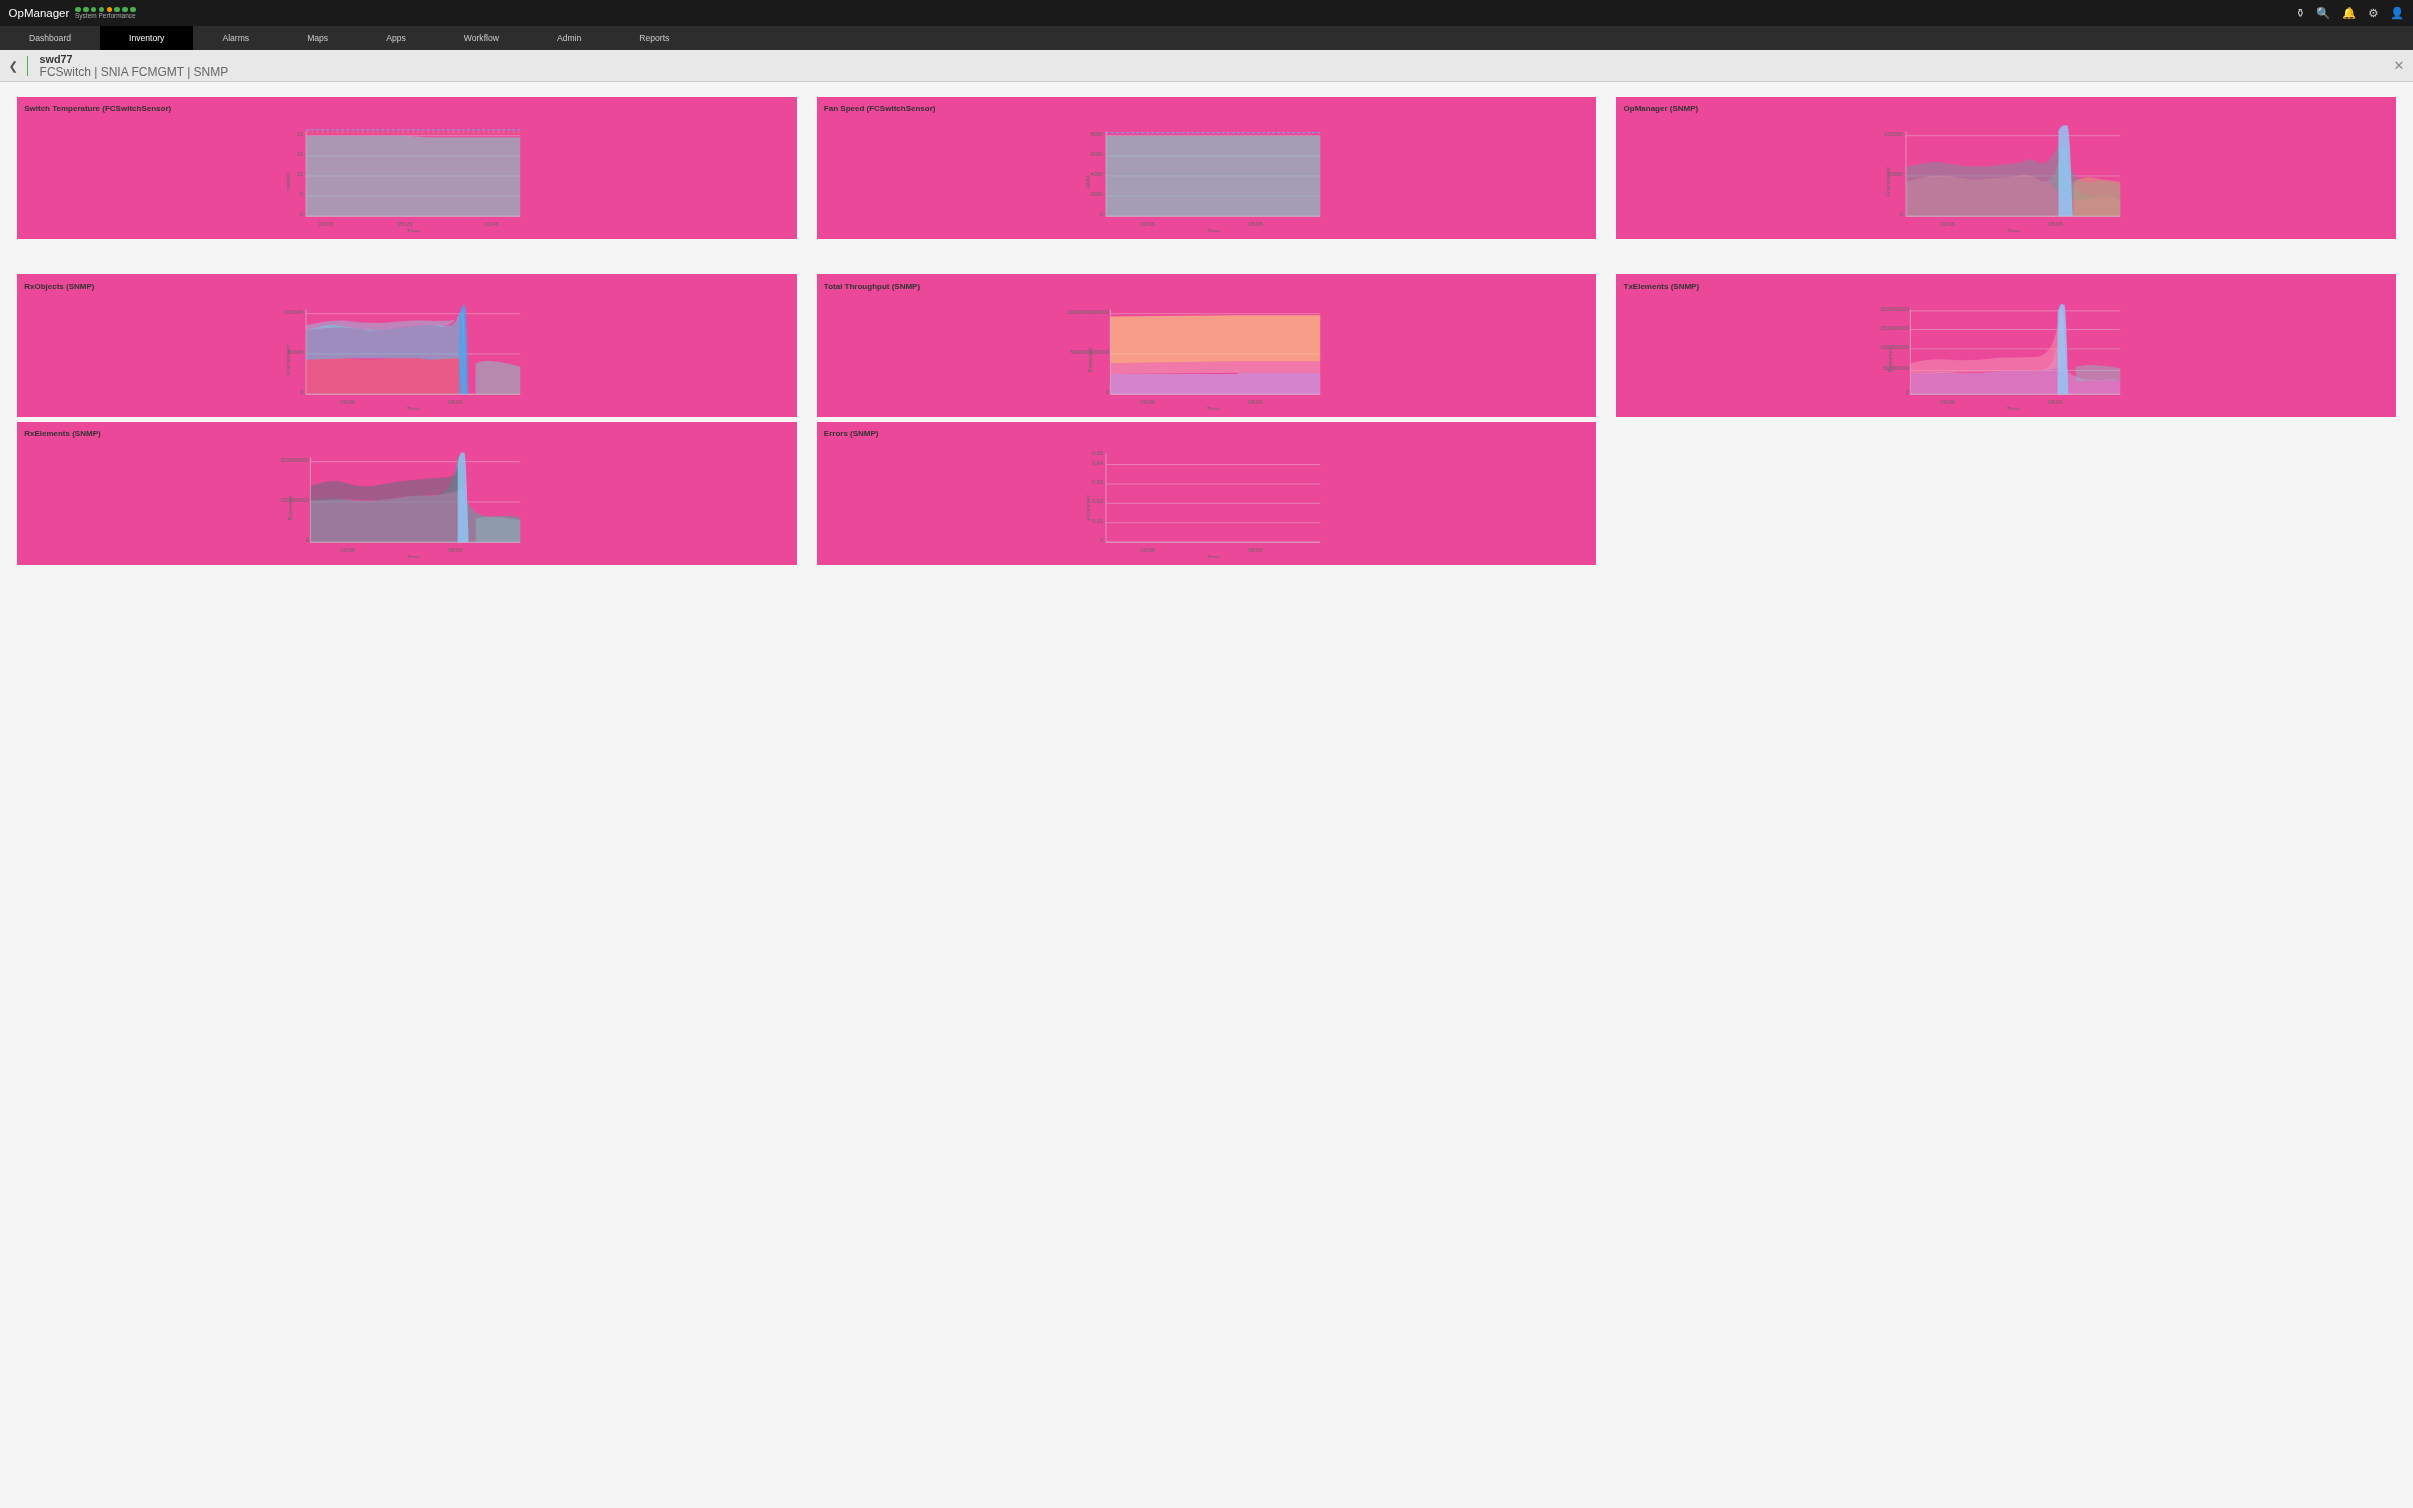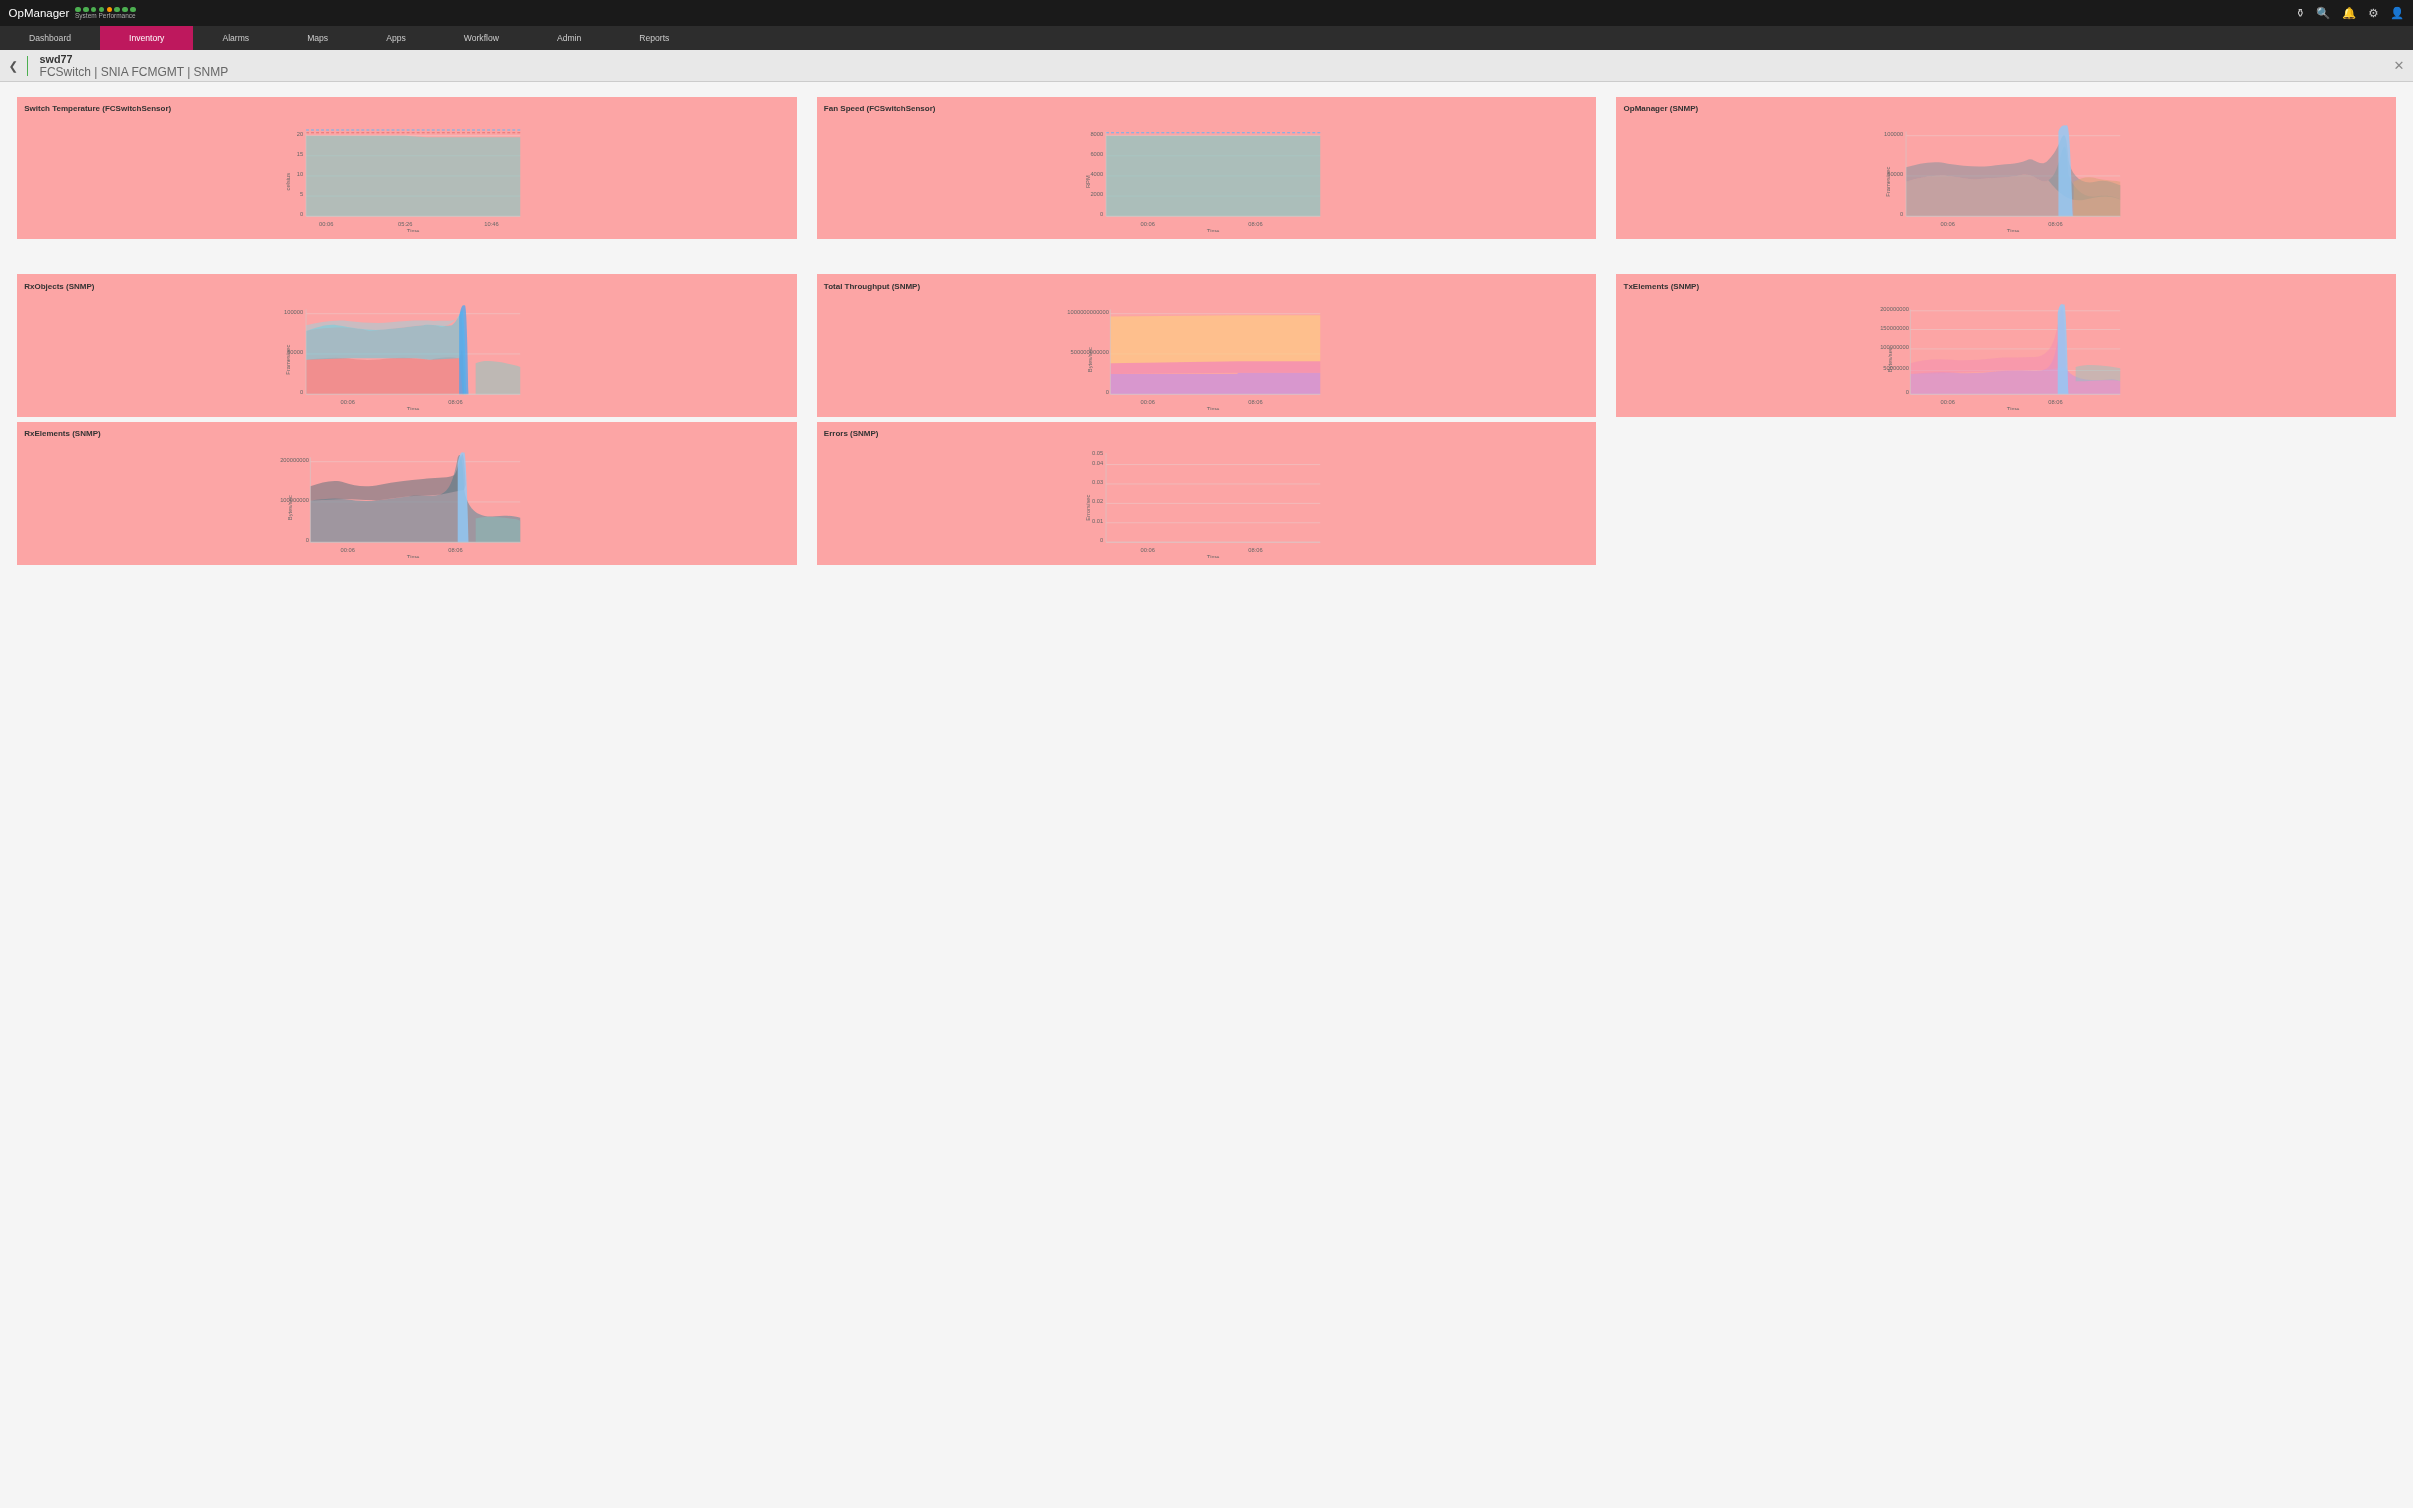--- a/index.html
+++ b/index.html
@@ -66,21 +66,21 @@
     .nav-item {
       padding: 0 29px;
       display: flex;
       align-items: center;
       color: #ccc;
       font-size: 8.6px;
       cursor: pointer;
       white-space: nowrap;
     }
     .nav-item.active {
-      background: #be185d;
+      background: #000000;
       color: #fff;
     }
 
     
     .breadcrumb-bar {
       display: flex;
       align-items: center;
       background: #e8e8e8;
       border-bottom: 0.7px solid #ccc;
       height: 32px;
@@ -121,21 +121,21 @@
       background: #f5f5f5;
     }
 
     
     .charts-grid {
       display: grid;
       grid-template-columns: repeat(3, 1fr);
       gap: 17px 20px;
     }
     .chart-block {
-      background: #fca5a5;
+      background: #ec4899;
       padding: 7.2px 10px 7.2px 7.2px;
     }
     .chart-title {
       font-size: 8px;
       font-weight: bold;
       color: #333;
       margin-bottom: 4.3px;
     }
     .chart-wrapper {
       position: relative;

